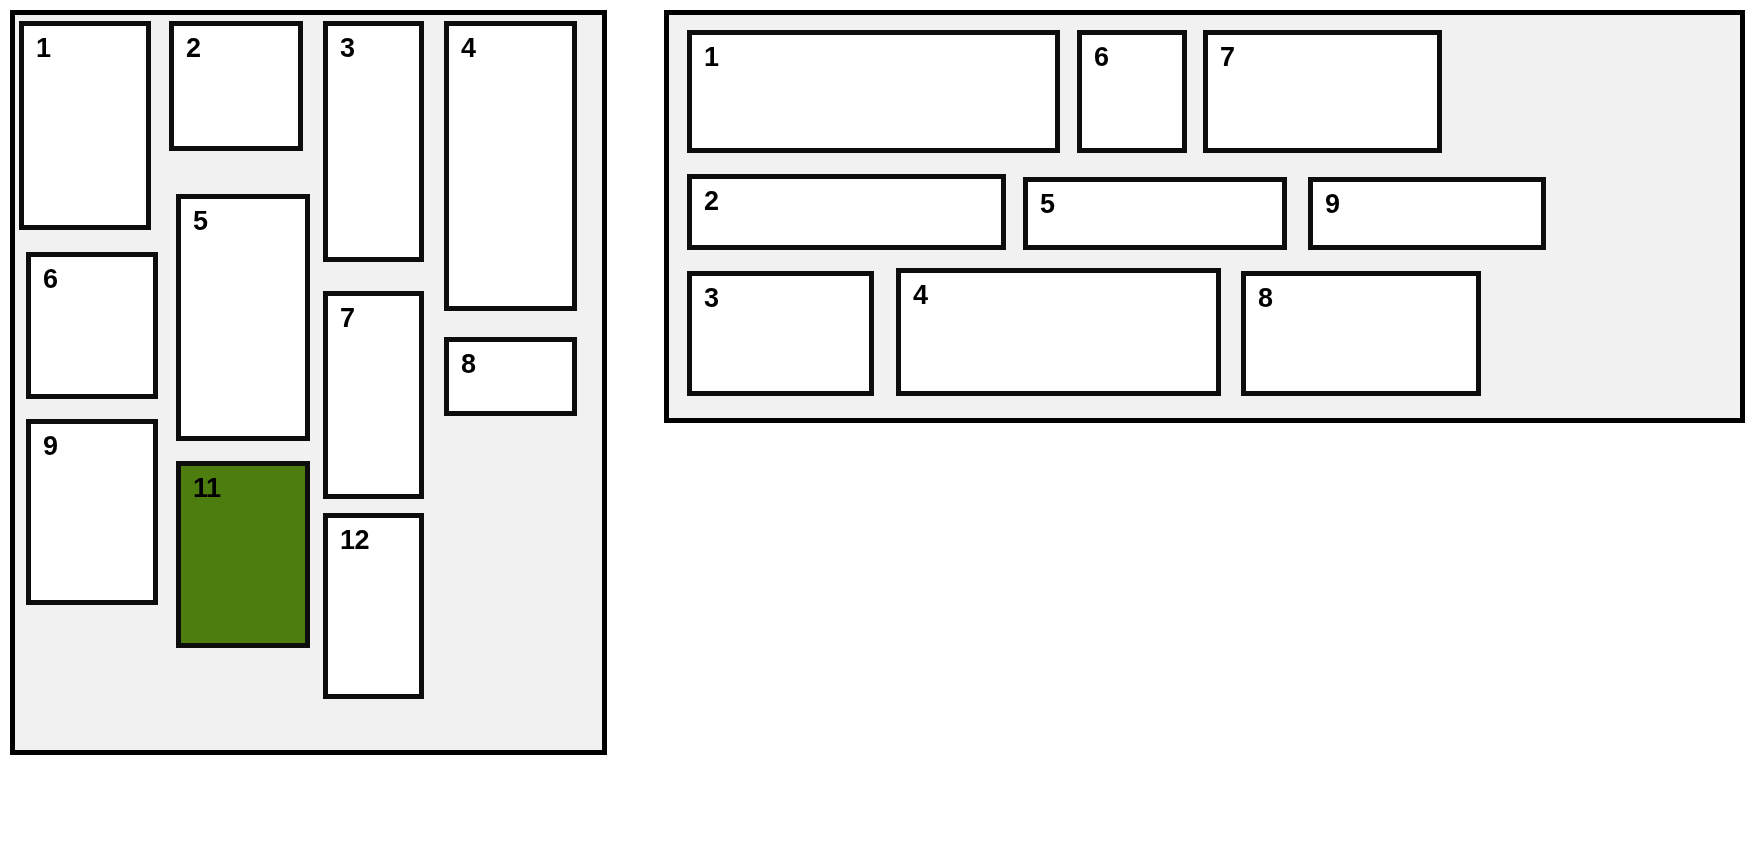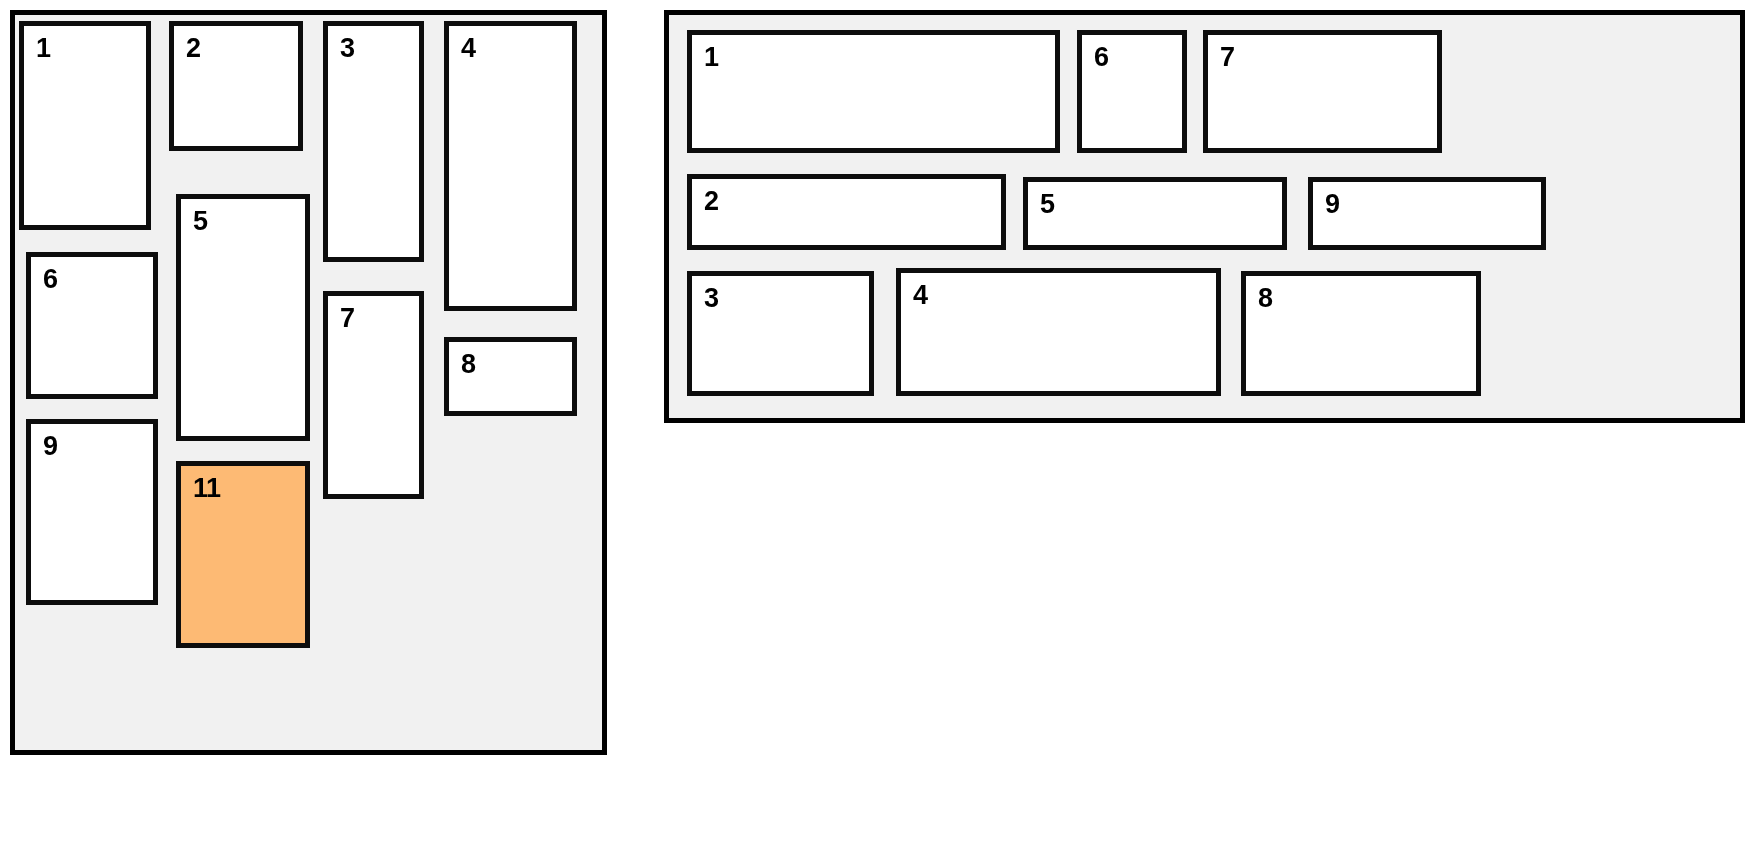--- a/index.html
+++ b/index.html
@@ -70,22 +70,25 @@
       </div>
       <div class="cell" style="left: 308px; top: 276px; width: 101px; height: 208px; background: rgb(255, 255, 255); border-color: rgb(13, 13, 13); border-width: 5px;">
         <span class="cell-label" style="color: rgb(0, 0, 0);">7</span>
       </div>
       <div class="cell" style="left: 429px; top: 322px; width: 133px; height: 79px; background: rgb(255, 255, 255); border-color: rgb(13, 13, 13); border-width: 5px;">
         <span class="cell-label" style="color: rgb(0, 0, 0);">8</span>
       </div>
       <div class="cell" style="left: 11px; top: 404px; width: 132px; height: 186px; background: rgb(255, 255, 255); border-color: rgb(13, 13, 13); border-width: 5px;">
         <span class="cell-label" style="color: rgb(0, 0, 0);">9</span>
       </div>
-      <div class="cell" style="left: 161px; top: 446px; width: 134px; height: 187px; background: #fdba74; border-color: rgb(13, 13, 13); border-width: 5px;">
+      <div class="cell" style="left: 161px; top: 446px; width: 134px; height: 187px; background: #4d7c0f; border-color: rgb(13, 13, 13); border-width: 5px;">
         <span class="cell-label" style="color: rgb(0, 0, 0);">11</span>
+      </div>
+      <div class="cell" style="left: 308px; top: 498px; width: 101px; height: 186px; background: rgb(255, 255, 255); border-color: rgb(13, 13, 13); border-width: 5px;">
+        <span class="cell-label" style="color: rgb(0, 0, 0);">12</span>
       </div>
     </div>
     <div class="panel" style="left: 664px; top: 10px; width: 1081px; height: 413px; background: rgb(241, 241, 241); border-color: rgb(0, 0, 0); border-width: 5px;">
       <div class="cell" style="left: 18px; top: 15px; width: 373px; height: 123px; background: rgb(255, 255, 255); border-color: rgb(13, 13, 13); border-width: 5px;">
         <span class="cell-label" style="color: rgb(0, 0, 0);">1</span>
       </div>
       <div class="cell" style="left: 408px; top: 15px; width: 110px; height: 123px; background: rgb(255, 255, 255); border-color: rgb(13, 13, 13); border-width: 5px;">
         <span class="cell-label" style="color: rgb(0, 0, 0);">6</span>
       </div>
       <div class="cell" style="left: 534px; top: 15px; width: 239px; height: 123px; background: rgb(255, 255, 255); border-color: rgb(13, 13, 13); border-width: 5px;">

